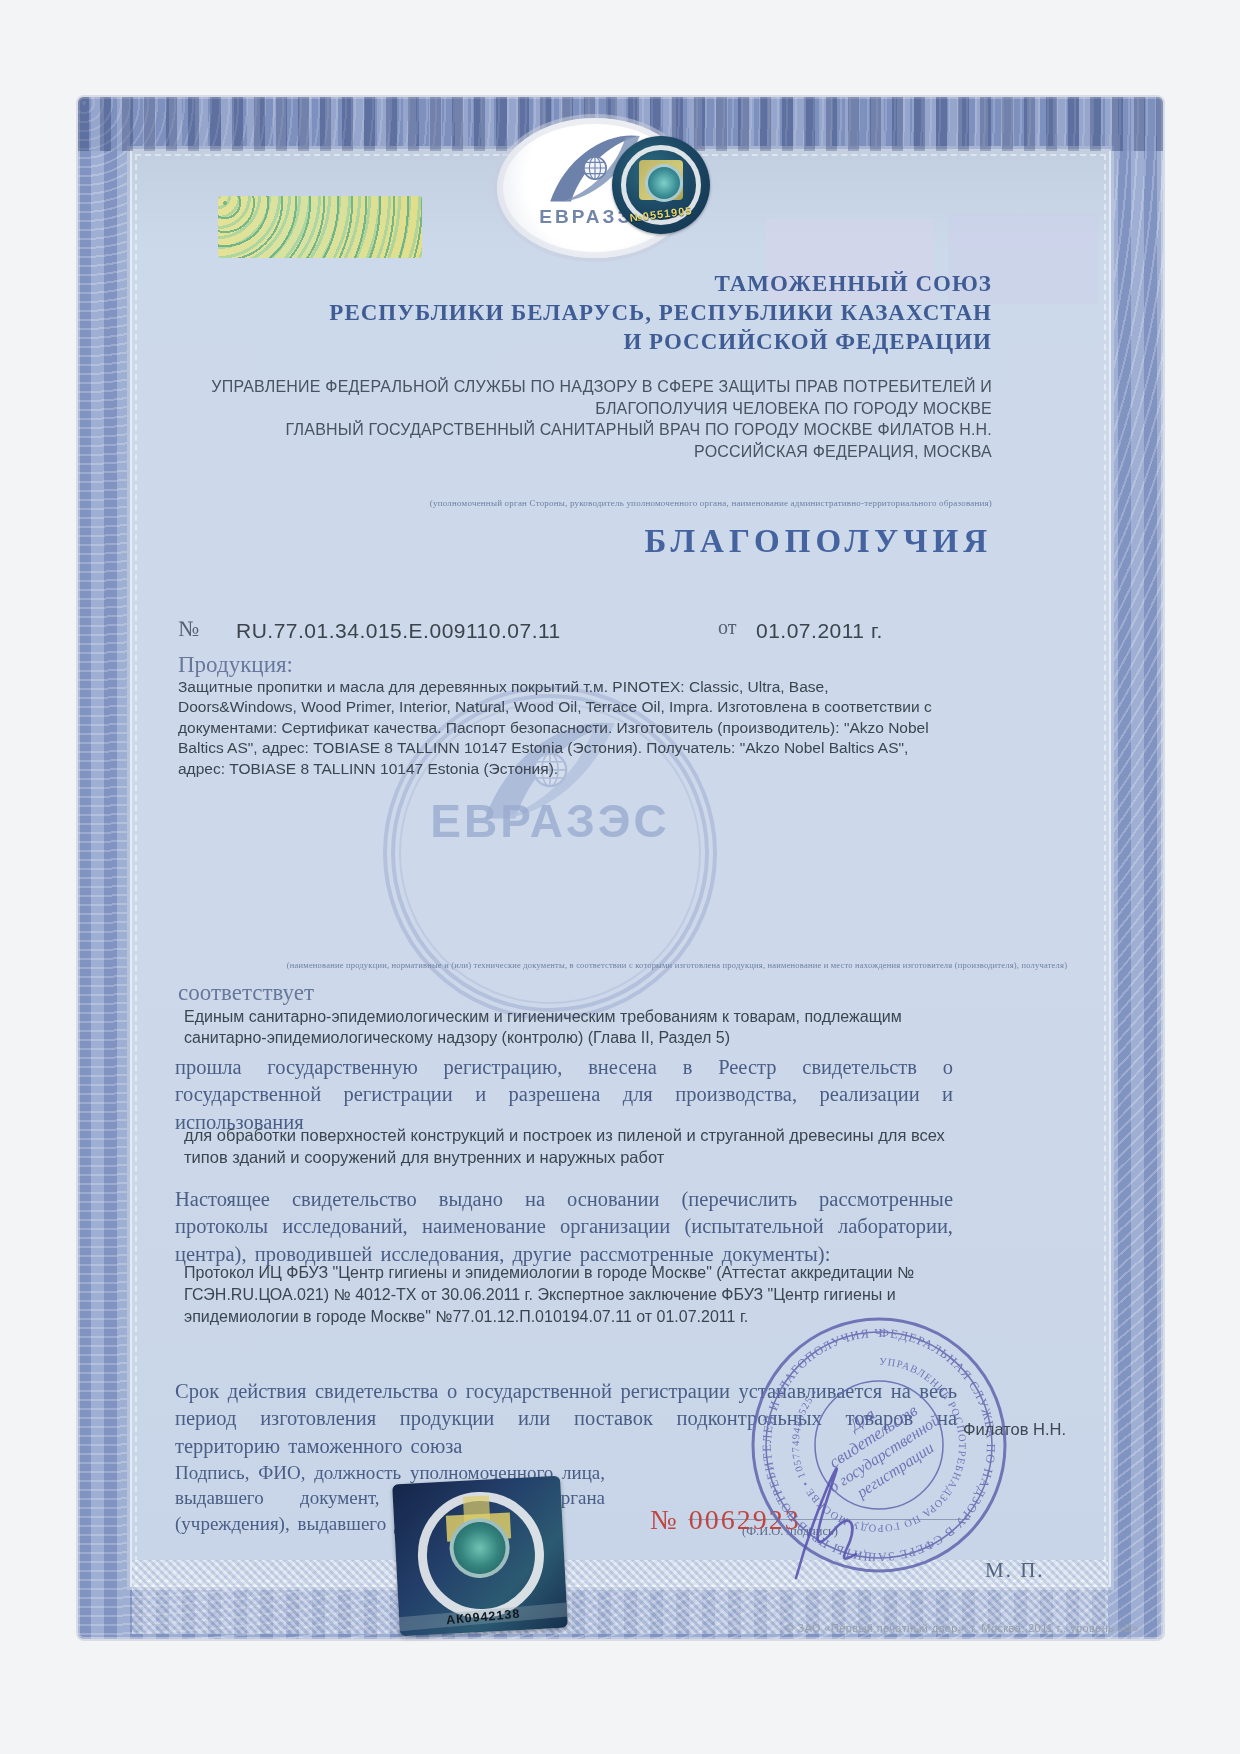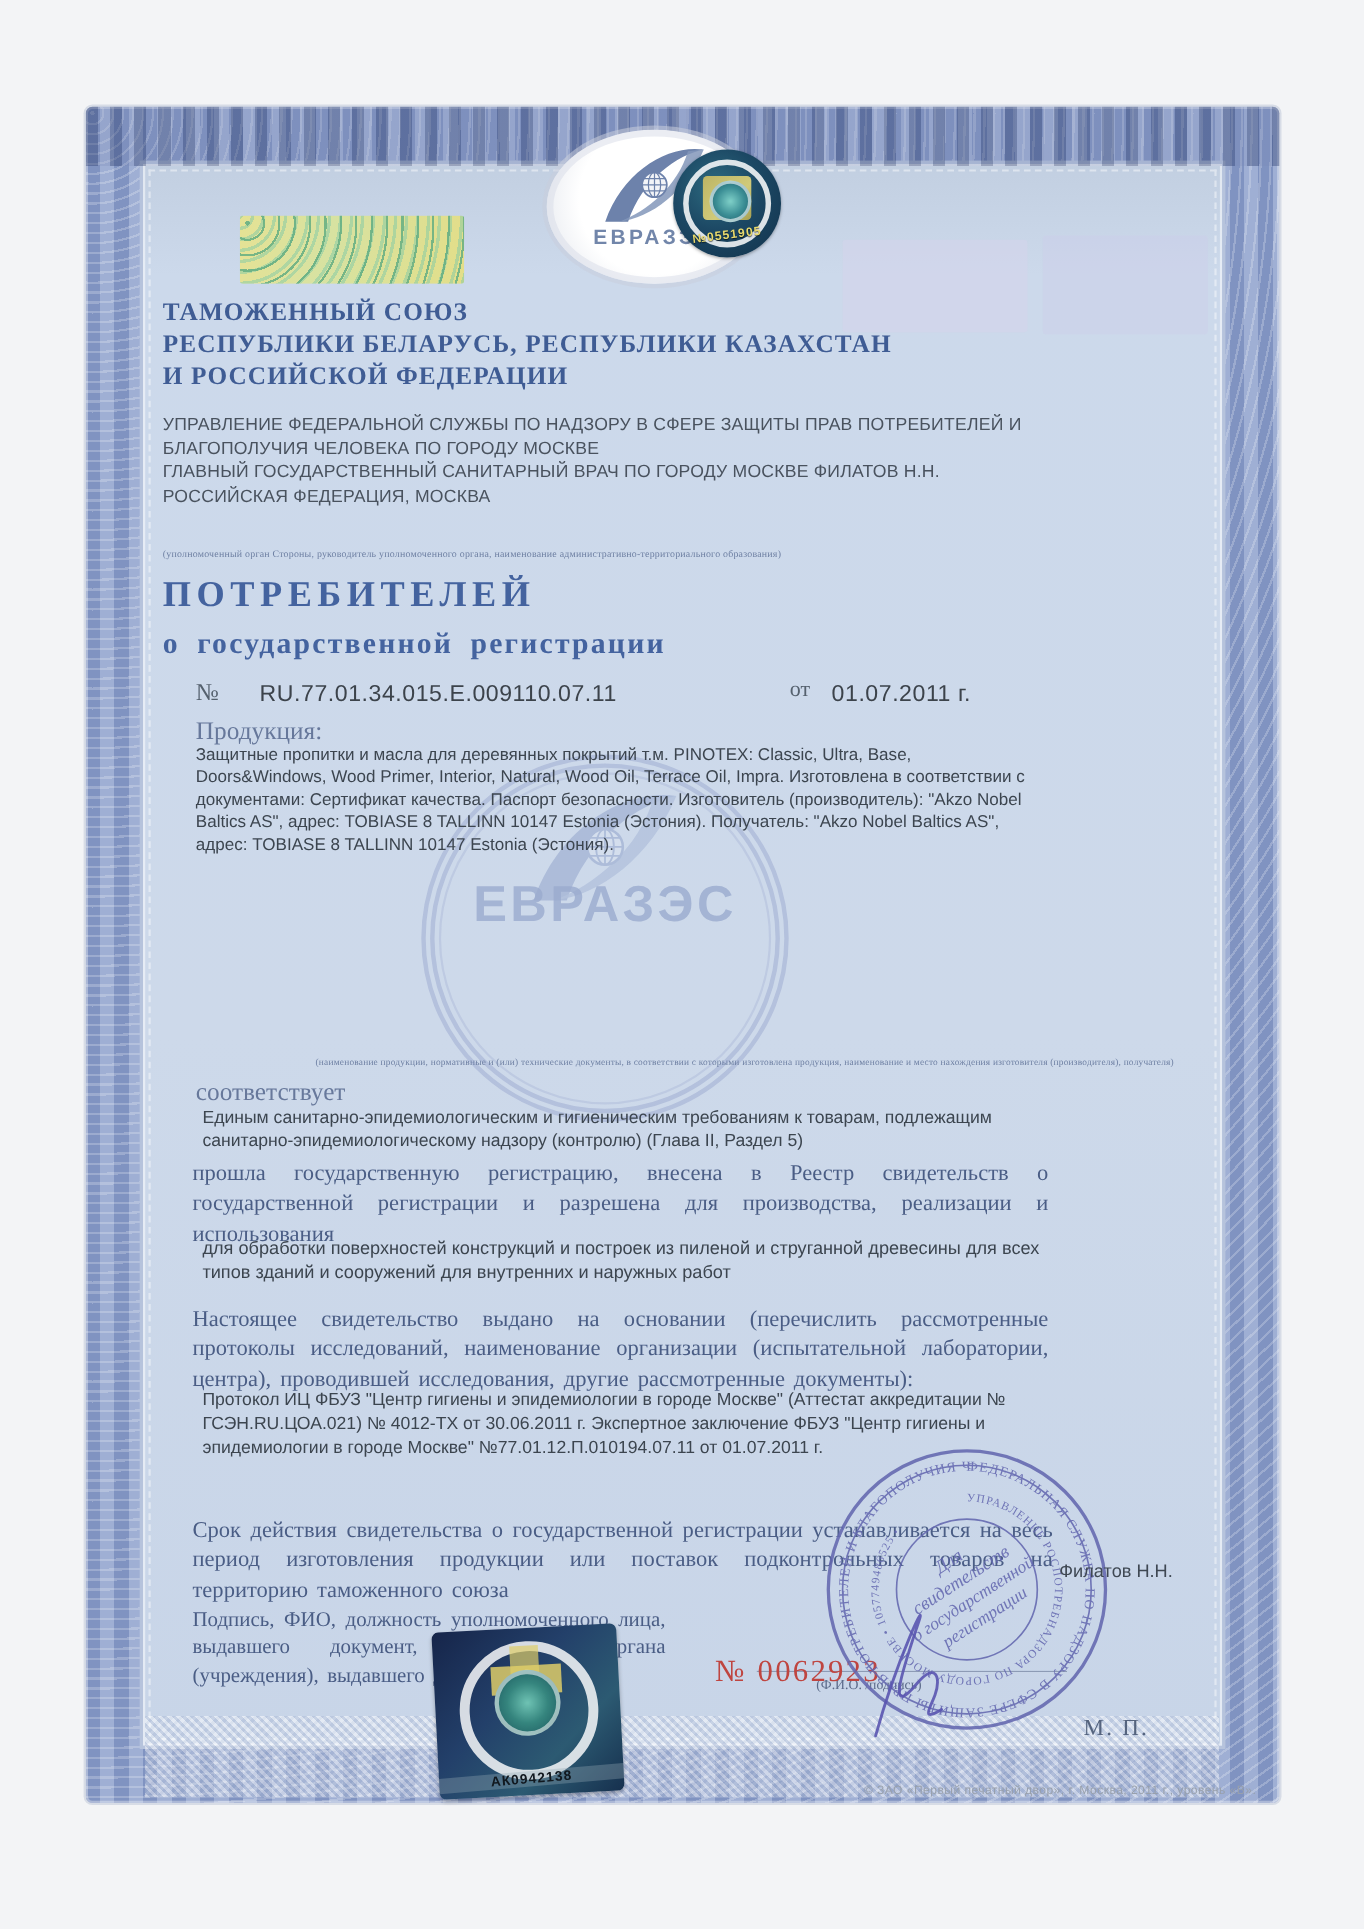--- a/index.html
+++ b/index.html
@@ -46,21 +46,21 @@
     box-shadow:0 1px 3px rgba(0,0,0,.35);}
   .holo-top .ring{position:absolute;inset:9px;border:5px solid rgba(255,255,255,.85);border-radius:50%;}
   .holo-top .sq{position:absolute;left:27px;top:24px;width:44px;height:40px;border-radius:4px;
     background:linear-gradient(135deg,#cdbd62,#e4d87b 60%,#b7a94f);opacity:.9;}
   .holo-top .core{position:absolute;left:33px;top:28px;width:32px;height:32px;border-radius:50%;
     background:radial-gradient(circle,#7fd0c8 0%,#3c8f96 55%,#20616e 100%);border:3px solid rgba(255,255,255,.6);}
   .holo-top .num{position:absolute;left:0;right:0;bottom:14px;text-align:center;font-size:11px;font-weight:bold;
     color:#e8d96c;transform:rotate(-7deg);text-shadow:0 1px 1px rgba(0,0,0,.6);letter-spacing:1px;}
 
   
-  .col-center{position:absolute;left:148px;width:830px;text-align:left;}
+  .col-center{position:absolute;left:162px;width:830px;text-align:right;}
   .serifhead{font-family:"Liberation Serif",serif;font-weight:bold;color:#3f5c94;font-size:23px;letter-spacing:1px;line-height:1.26;}
   .orgblock{font-family:"Liberation Sans",sans-serif;color:#49525e;font-size:16px;font-weight:500;line-height:1.35;letter-spacing:.2px;}
   .tiny-caption{font-family:"Liberation Serif",serif;color:#6d7fa2;font-size:9px;letter-spacing:.2px;}
   .doc-title{font-family:"Liberation Serif",serif;font-weight:bold;font-size:33px;letter-spacing:5px;color:#44639f;}
   .doc-subtitle{font-family:"Liberation Serif",serif;font-weight:600;font-size:27px;letter-spacing:2px;word-spacing:7px;color:#44639f;}
 
   .abs{position:absolute;}
   .label-serif{font-family:"Liberation Serif",serif;color:#67789b;font-size:23px;}
   .sans-par{font-family:"Liberation Sans",sans-serif;color:#3c454f;font-size:15.5px;line-height:1.32;}
   .serif-par{font-family:"Liberation Serif",serif;color:#4a5d85;font-size:20.5px;line-height:1.33;text-align:justify;word-spacing:3px;}
@@ -134,22 +134,21 @@
     <div>РЕСПУБЛИКИ БЕЛАРУСЬ, РЕСПУБЛИКИ КАЗАХСТАН</div>
     <div>И РОССИЙСКОЙ ФЕДЕРАЦИИ</div>
   </div>
   <div class="col-center orgblock" style="top:360px;margin-top:16px;">
     <div>УПРАВЛЕНИЕ ФЕДЕРАЛЬНОЙ СЛУЖБЫ ПО НАДЗОРУ В СФЕРЕ ЗАЩИТЫ ПРАВ ПОТРЕБИТЕЛЕЙ И БЛАГОПОЛУЧИЯ ЧЕЛОВЕКА ПО ГОРОДУ МОСКВЕ</div>
     <div>ГЛАВНЫЙ ГОСУДАРСТВЕННЫЙ САНИТАРНЫЙ ВРАЧ ПО ГОРОДУ МОСКВЕ ФИЛАТОВ Н.Н.</div>
     <div>РОССИЙСКАЯ ФЕДЕРАЦИЯ, МОСКВА</div>
   </div>
   <div class="col-center tiny-caption" style="top:498px;">(уполномоченный орган Стороны, руководитель уполномоченного органа, наименование административно-территориального образования)</div>
 
-  <div class="col-center doc-title" style="top:523px;">ПОТРЕБИТЕЛЕЙ</div>
-  <div class="col-center doc-subtitle" style="top:570px;">о государственной регистрации</div>
+  <div class="col-center doc-title" style="top:523px;">БЛАГОПОЛУЧИЯ</div>
 
   <div class="abs reglabel" style="left:178px;top:616px;">№</div>
   <div class="abs regnum" style="left:220px;top:619px;margin-left:16px;">RU.77.01.34.015.E.009110.07.11</div>
   <div class="abs reglabel" style="left:718px;top:616px;font-size:20px;">от</div>
   <div class="abs regnum" style="left:756px;top:619px;">01.07.2011 г.</div>
 
   <div class="abs label-serif" style="left:178px;top:652px;z-index:2;">Продукция:</div>
   <div class="abs sans-par" style="left:178px;top:677px;width:772px;z-index:2;">Защитные пропитки и масла для деревянных покрытий т.м. PINOTEX: Classic, Ultra, Base, Doors&amp;Windows, Wood Primer, Interior, Natural, Wood Oil, Terrace Oil, Impra. Изготовлена в соответствии с документами: Сертификат качества. Паспорт безопасности. Изготовитель (производитель): "Akzo Nobel Baltics AS", адрес: TOBIASE 8 TALLINN 10147 Estonia (Эстония).  Получатель: "Akzo Nobel Baltics AS", адрес: TOBIASE 8 TALLINN 10147 Estonia (Эстония).</div>
 
   <div class="wm-big">

